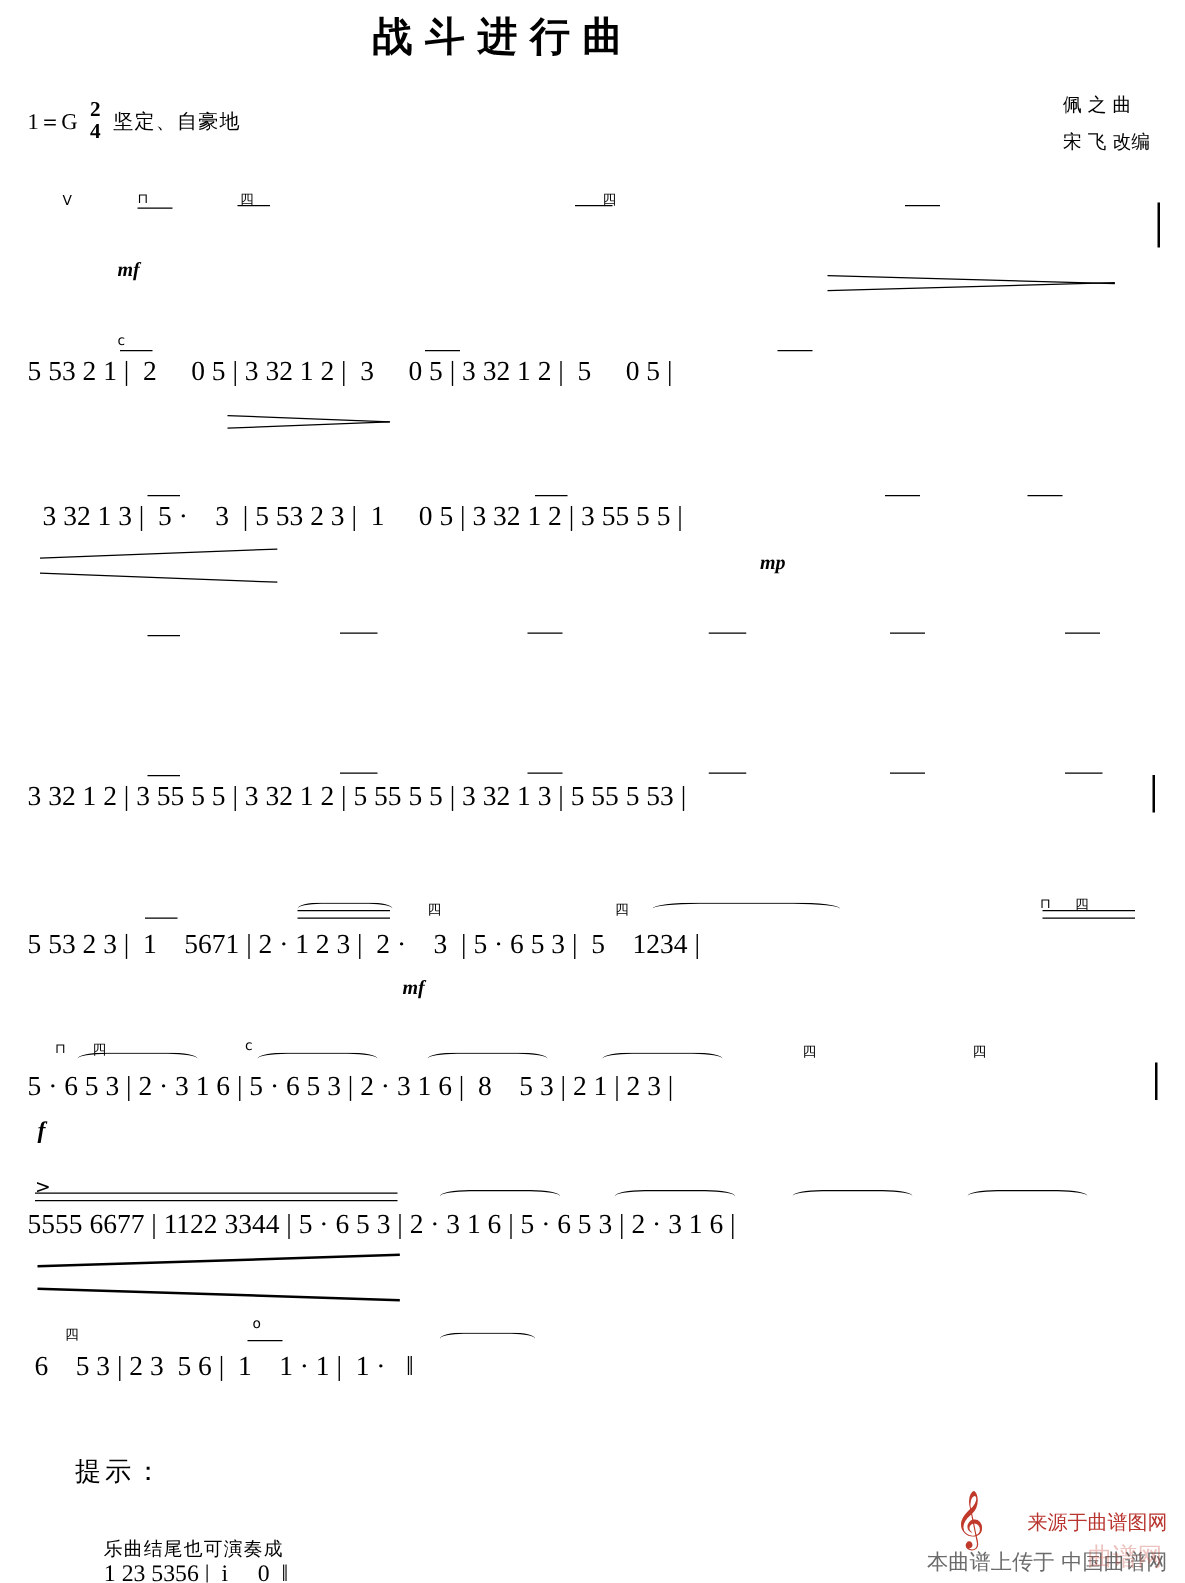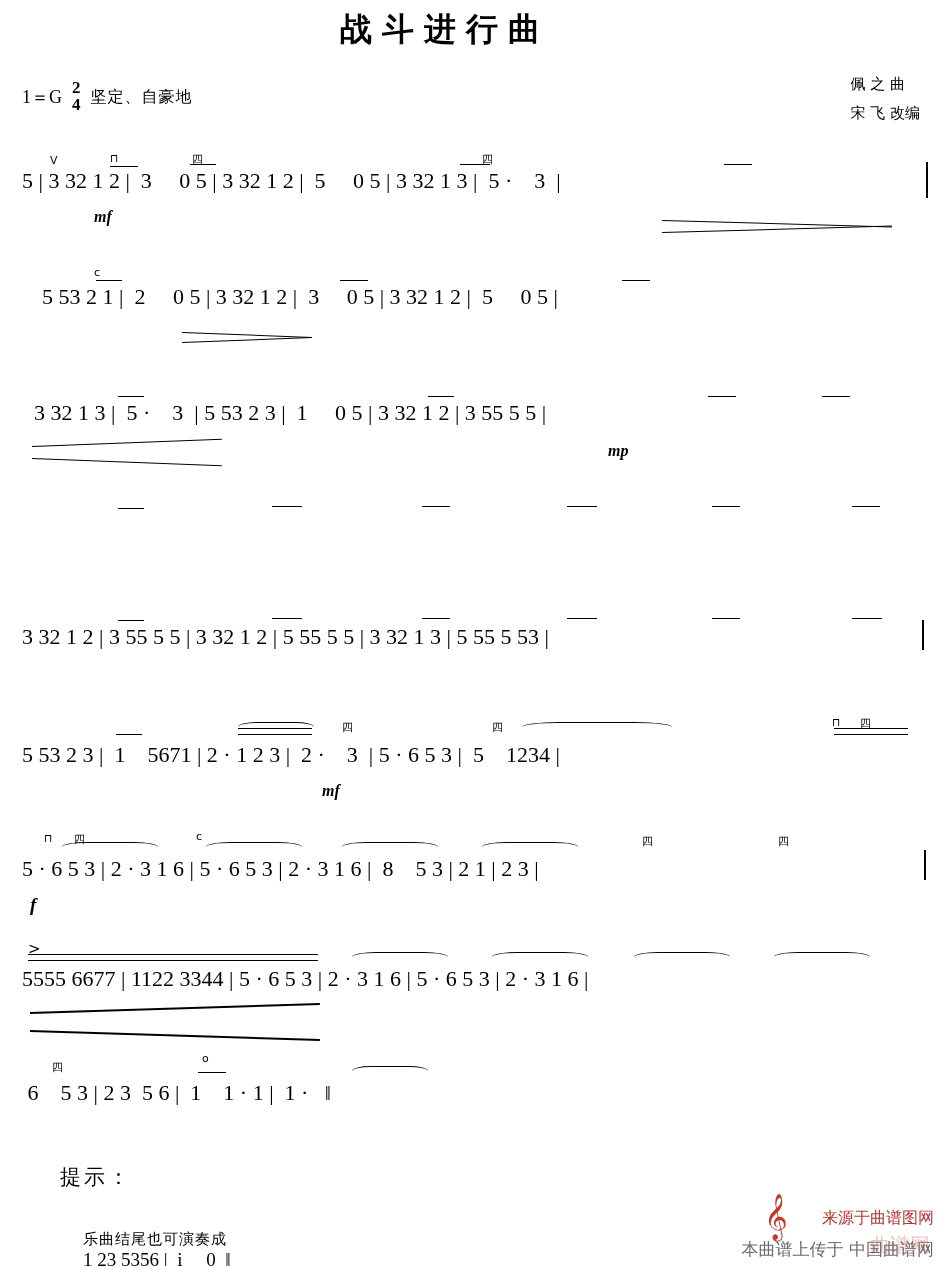--- a/index.html
+++ b/index.html
@@ -16,21 +16,20 @@
 
   
   .title {
     position:absolute; top:8px; left:0; width:796px;
     text-align:center;
     font-family: "DejaVu Sans", sans-serif;
     font-weight:bold;
     font-size:32px;
     letter-spacing:10px;
     text-indent:10px;
-    padding-left:42px;
   }
 
   
   .key-block {
     position:absolute; top:80px; left:22px;
     font-size:18px;
     display:flex; align-items:center; gap:10px;
   }
   .key-text { font-family:"Liberation Serif", serif; }
   .meter { display:inline-block; text-align:center; line-height:1.02; font-size:17px; position:relative; top:-1px;}
@@ -153,41 +152,40 @@
     <div>佩  之 曲</div>
     <div>宋 飞 改编</div>
   </div>
 
   <div class="sys" style="top:158px;">
     <span class="mark" style="left:28px;  top:-4px;">V</span>
     <span class="mark" style="left:88px;  top:-6px;">⊓</span>
     <span class="mark" style="left:170px; top:-6px;">四</span>
     <span class="mark" style="left:460px; top:-6px;">四</span>
 
-    <div class="notes" style="top:10px;">5 | 3 32 1 2 |  3     0 5 | 3 32 1 2 |  5     0 5 | 3 32 1 3 |  5 ·    3  |</div>
 
     <div class="hair" style="left:88px; top:8px;  width:28px;"></div>
     <div class="hair" style="left:168px;top:6px;  width:26px;"></div>
     <div class="hair" style="left:438px;top:6px;  width:30px;"></div>
     <div class="hair" style="left:702px;top:6px;  width:28px;"></div>
 
     <span class="dyn" style="left:72px; top:50px;">mf</span>
 
     <div class="hair" style="left:640px; top:62px; width:230px; transform:rotate(1.6deg);"></div>
     <div class="hair" style="left:640px; top:74px; width:230px; transform:rotate(-1.6deg);"></div>
     <div class="endtick" style="left:904px; top:4px; height:36px;"></div>
   </div>
 
   <div class="sys" style="top:274px;">
     <span class="mark" style="left:72px; top:-8px;">c</span>
     <div class="hair" style="left:74px; top:6px; width:26px;"></div>
     <div class="hair" style="left:318px;top:6px; width:28px;"></div>
     <div class="hair" style="left:600px;top:6px; width:28px;"></div>
 
-    <div class="notes" style="top:10px;margin-left:20px;">5 53 2 1 |  2     0 5 | 3 32 1 2 |  3     0 5 | 3 32 1 2 |  5     0 5 |</div>
+    <div class="notes" style="top:10px;">5 53 2 1 |  2     0 5 | 3 32 1 2 |  3     0 5 | 3 32 1 2 |  5     0 5 |</div>
 
     <div class="hair" style="left:160px; top:58px; width:130px; transform:rotate(2.2deg);"></div>
     <div class="hair" style="left:160px; top:68px; width:130px; transform:rotate(-2.2deg);"></div>
   </div>
 
   <div class="sys" style="top:390px;">
     <div class="hair" style="left:96px; top:6px; width:26px;"></div>
     <div class="hair" style="left:406px;top:6px; width:26px;"></div>
     <div class="hair" style="left:686px;top:6px; width:28px;"></div>
     <div class="hair" style="left:800px;top:6px; width:28px;"></div>

